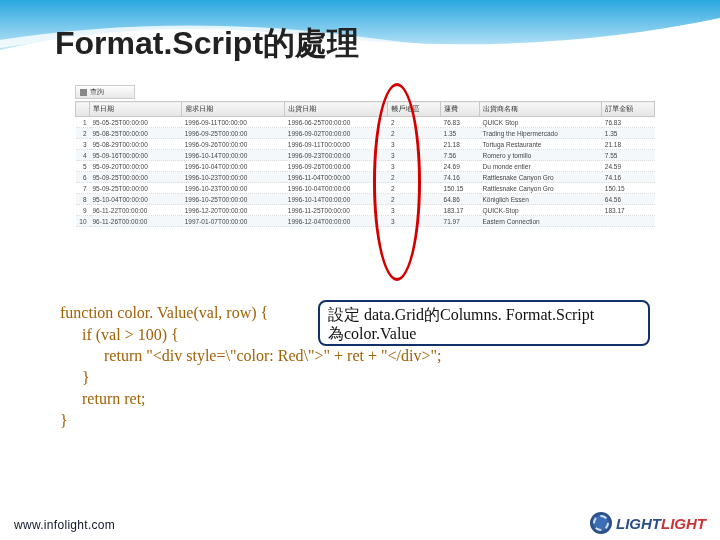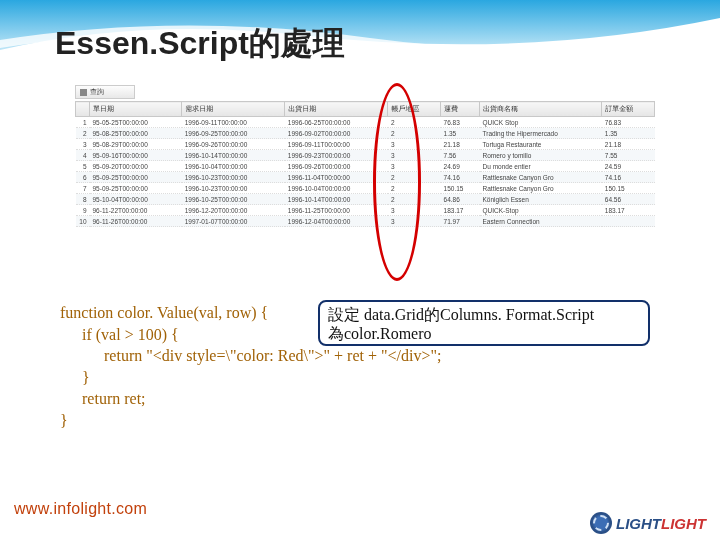--- a/index.html
+++ b/index.html
@@ -14,21 +14,21 @@
   table.data { width: 100%; border-collapse: collapse; margin-top: 2px; }
   table.data th { background: linear-gradient(#f7f7f7,#e5e5e5); border: 1px solid #c8c8c8; font-weight: normal; font-size: 7px; padding: 2px 3px; text-align: left; color: #333; }
   table.data td { border-bottom: 1px dotted #ddd; font-size: 6.5px; padding: 1.5px 3px; white-space: nowrap; color: #444; }
   table.data tr:nth-child(even) td { background: #f5f8fa; }
   .idx { width: 14px; text-align: right; color: #666; }
   .red-circle { position: absolute; top: 83px; left: 373px; width: 48px; height: 198px; border: 3px solid #d40000; border-radius: 24px / 98px; z-index: 3; pointer-events: none; }
   .code-block { position: absolute; top: 302px; left: 60px; font-family: "Times New Roman", serif; font-size: 16px; line-height: 1.35; color: #a16207; z-index: 2; }
   .code-block .indent1 { padding-left: 22px; }
   .code-block .indent2 { padding-left: 44px; }
   .callout { position: absolute; top: 300px; left: 318px; width: 332px; height: 46px; background: #fff; border: 2px solid #12306a; border-radius: 8px; z-index: 5; padding: 3px 8px; font-family: "KaiTi","DFKai-SB","Microsoft JhengHei",serif; font-size: 16px; color: #111; line-height: 1.2; }
-  .footer { position: absolute; bottom: 22px; left: 14px; font-size: 16px; color: #c2410c; letter-spacing: 0.3px; }
+  .footer { position: absolute; bottom: 8px; left: 14px; font-size: 12px; color: #0f172a; letter-spacing: 0.3px; }
   .logo { position: absolute; bottom: 6px; right: 14px; display: flex; align-items: center; gap: 4px; }
   .logo-gear { width: 22px; height: 22px; background: radial-gradient(circle,#3b6db5 40%,#2a4f86 60%); border-radius: 50%; position: relative; }
   .logo-gear:before { content:""; position:absolute; inset:3px; border:2px dashed #cfe0f5; border-radius:50%; }
   .logo-text { font-weight: bold; font-style: italic; color: #2a4f86; font-size: 15px; }
   .logo-text .r { color: #c33; text-align: center; }
 </style>
 </head>
 <body>
 
 <svg class="top-swoosh" viewBox="0 0 720 75" preserveAspectRatio="none">
@@ -36,21 +36,21 @@
   <defs>
       <linearGradient id="g1" x1="0" y1="0" x2="0" y2="1">
         <stop offset="0" stop-color="#2aa7e0"></stop>
         <stop offset="1" stop-color="#bfe6f7"></stop>
       </linearGradient>
     </defs>
   <path d="M0,40 Q180,12 370,38 Q560,64 720,22 L720,30 Q560,70 370,46 Q180,20 0,48 Z" fill="#ffffffcc"></path>
 </svg>
 
 <div class="title">
-  <span>Essen.Script</span><span class="zh">的處理</span>
+  <span>Format.Script</span><span class="zh">的處理</span>
 </div>
 
 <div class="grid-area">
   <div class="toolbar">
     <span class="tb-icon"></span>
     <span class="tb-text">查詢</span>
   </div>
   <table class="data">
     <thead>
         <tr id="hdr-row">
@@ -175,20 +175,20 @@
   <div>function color. Value(val, row) {</div>
   <div class="indent1">if (val &gt; 100) {</div>
   <div class="indent2">return "&lt;div style=\"color: Red\"&gt;" + ret + "&lt;/div&gt;";</div>
   <div class="indent1">}</div>
   <div class="indent1">return ret;</div>
   <div>}</div>
 </div>
 
 <div class="callout">
   <div>設定 data.Grid的Columns. Format.Script</div>
-  <div>為color.Romero</div>
+  <div>為color.Value</div>
 </div>
 
 <div class="footer">www.infolight.com</div>
 <div class="logo">
   <div class="logo-gear"></div>
   <div class="logo-text"><span>LIGHT</span><span class="r">LIGHT</span></div>
 </div>
 
 </body></html>

